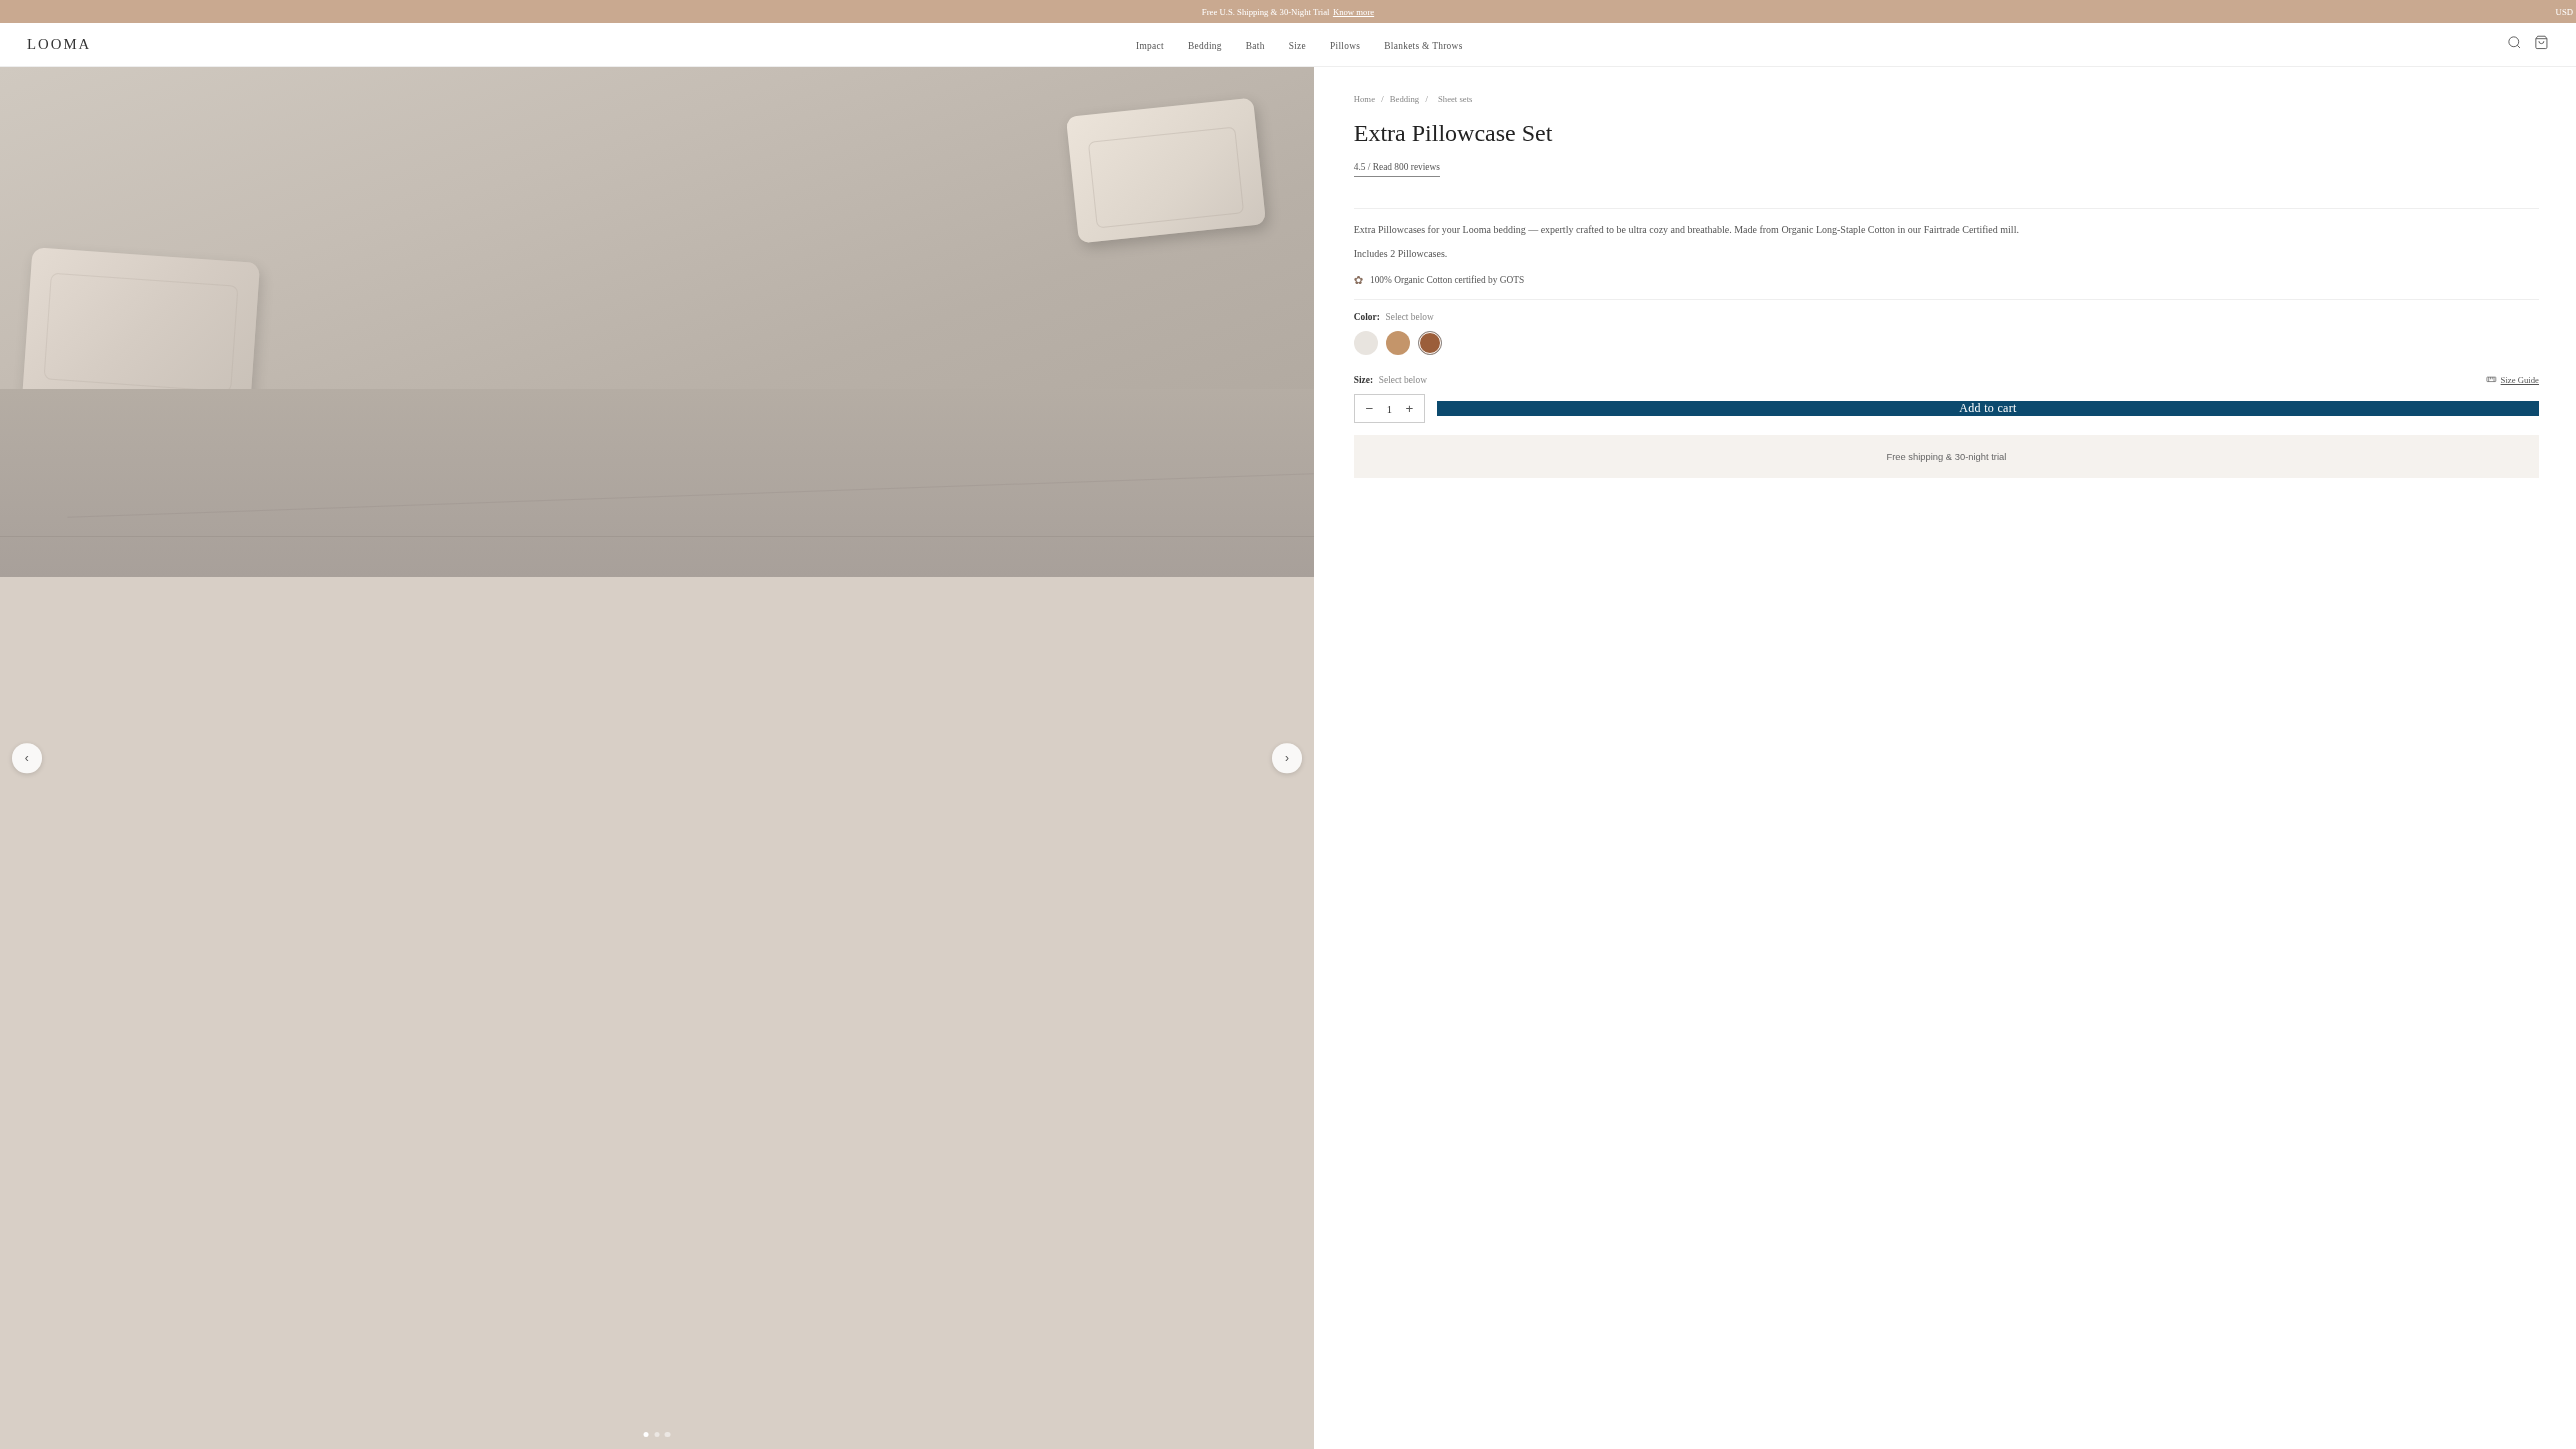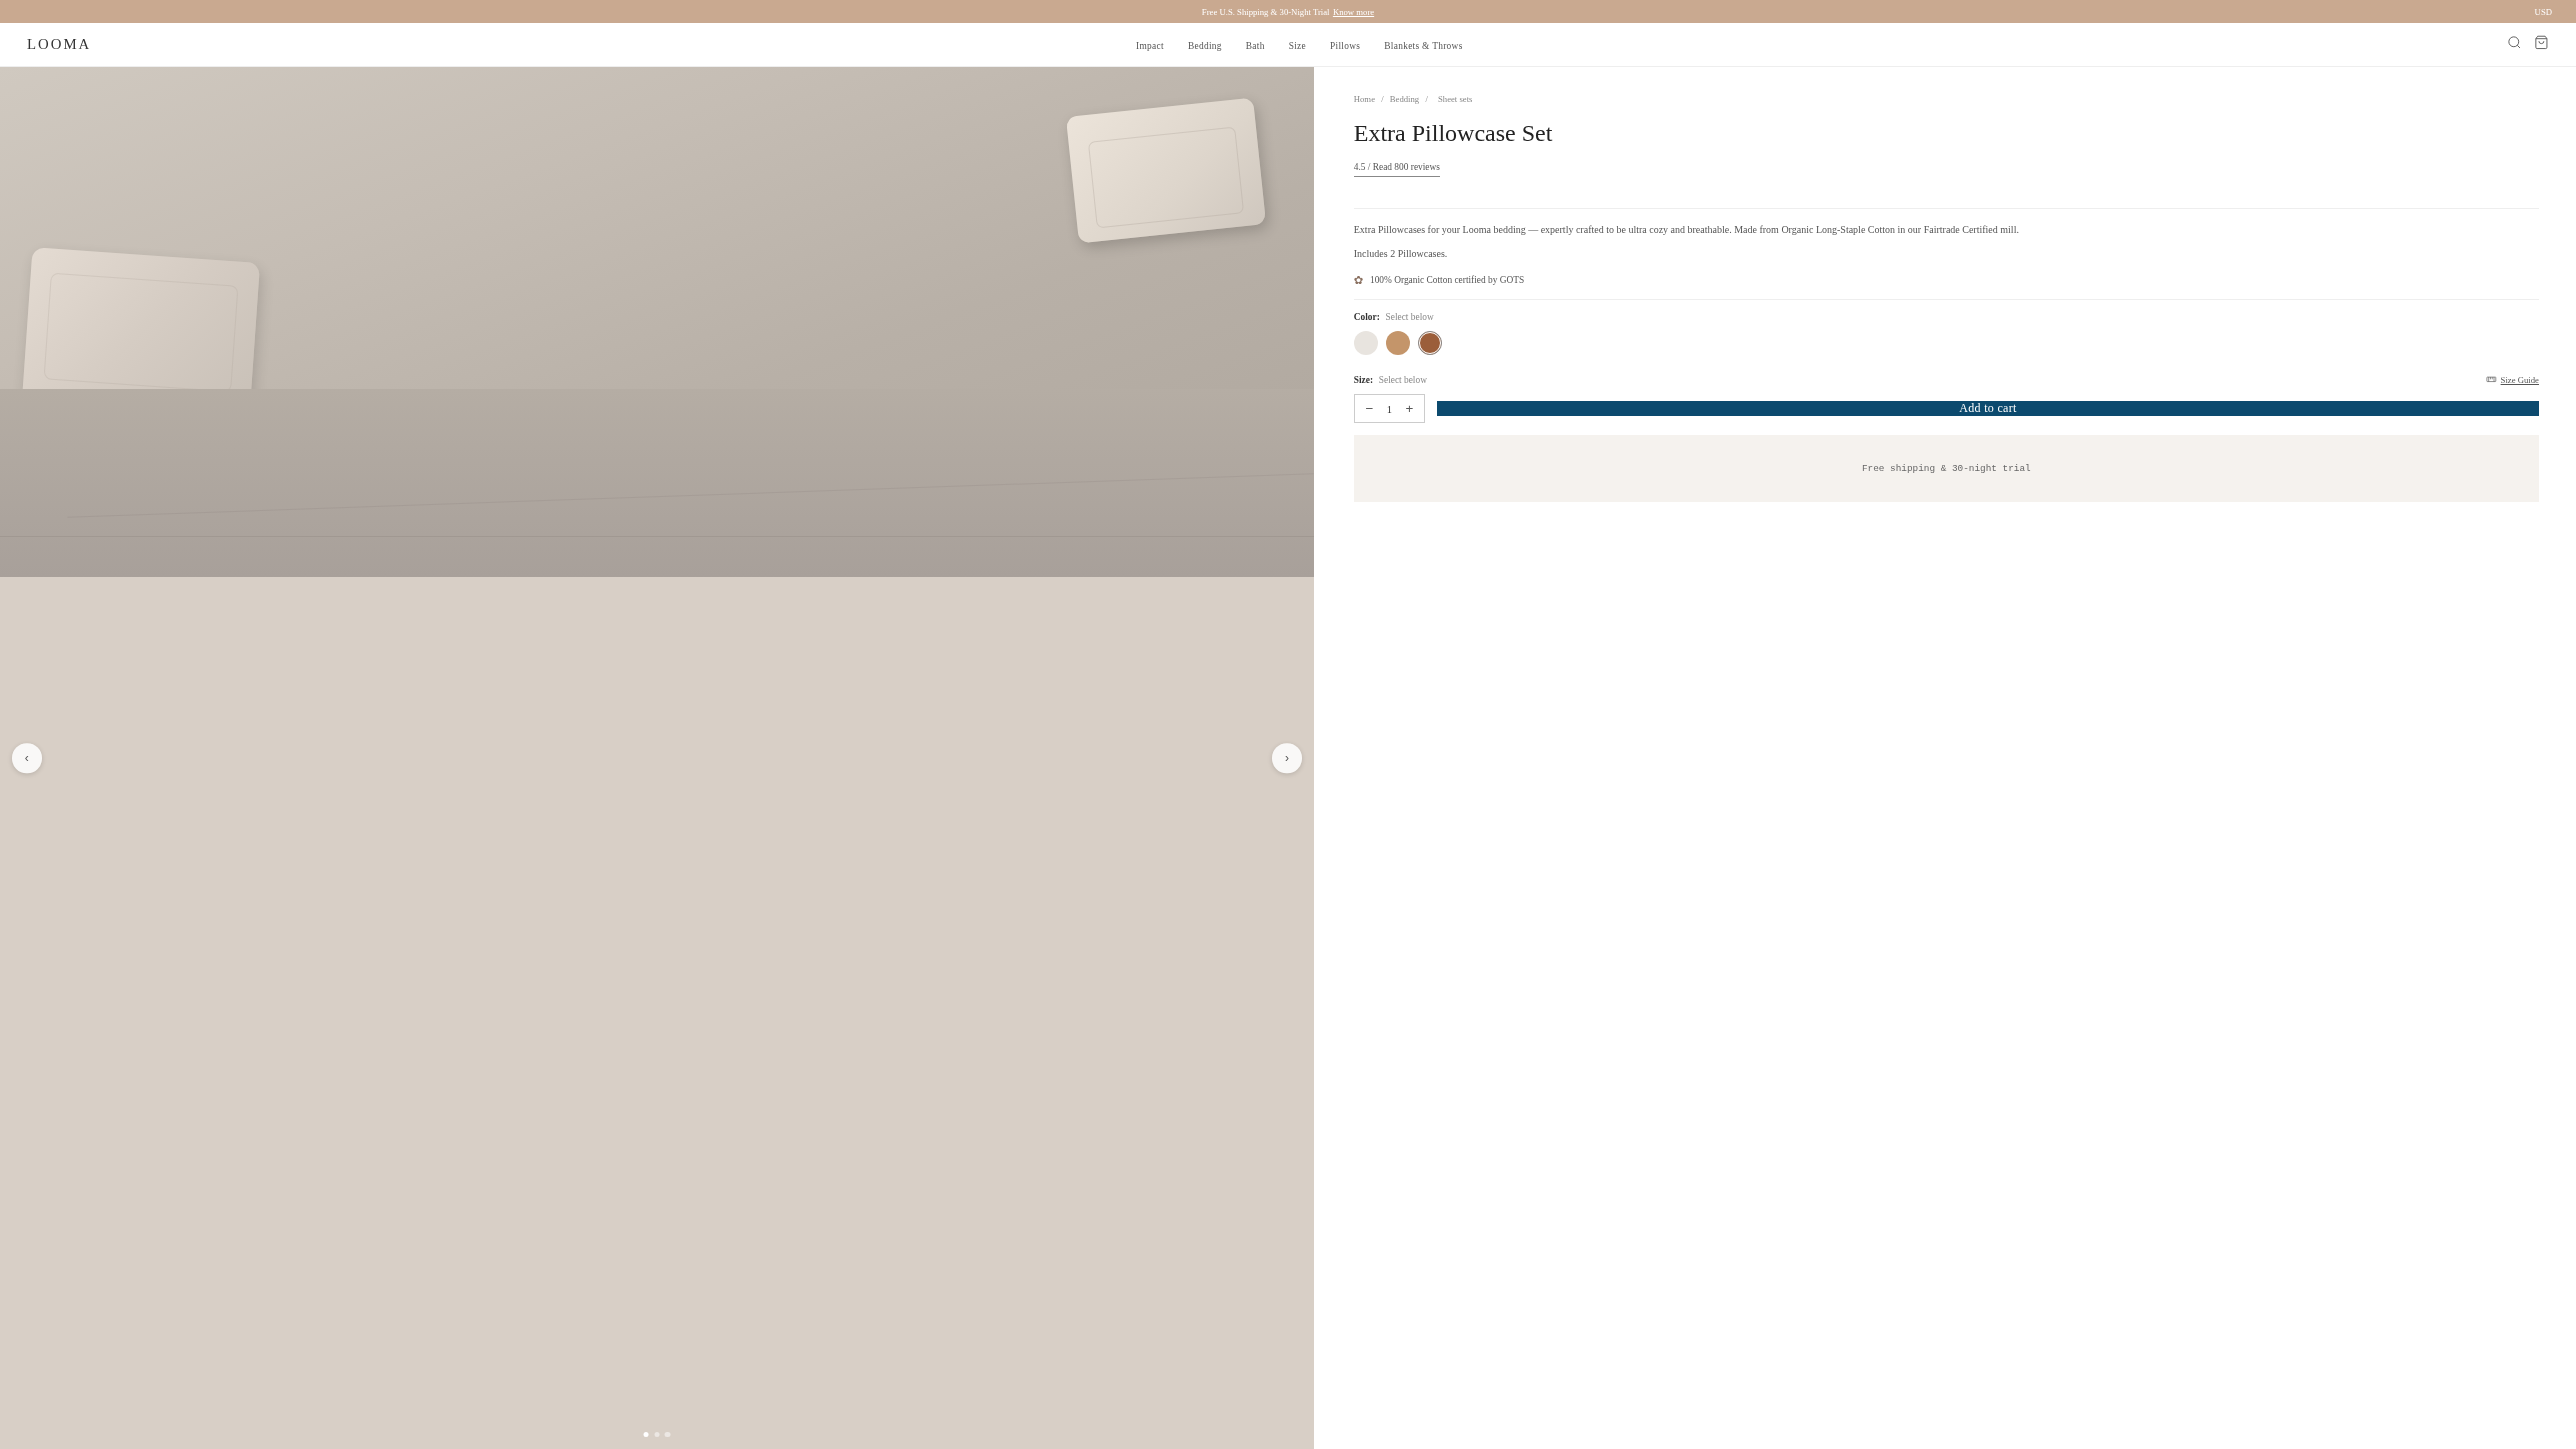--- a/index.html
+++ b/index.html
@@ -17,21 +17,21 @@
       justify-content: center;
       position: relative;
     }
     .announcement-bar a {
       color: #fff;
       text-decoration: underline;
       margin-left: 3.4px;
     }
     .announcement-bar .currency {
       position: absolute;
-      right: 24px;
+      right: 3px;
       font-size: 8.7px;
     }
 
     
     .header {
       display: flex;
       align-items: center;
       justify-content: space-between;
       padding: 12px 27px;
       border-bottom: 0.7px solid #eee;
@@ -280,24 +280,24 @@
       padding: 0 20px;
       font-size: 12px;
       cursor: pointer;
       font-family: 'Georgia', serif;
       letter-spacing: 0.3px;
     }
 
     .free-shipping-bar {
       background: #f5f2ee;
       text-align: center;
-      padding: 28px;
+      padding: 16px;
       font-size: 9.4px;
       color: #666;
-      font-family: Liberation Mono, monospace;
+      font-family: Liberation Sans, sans-serif;
     }
   </style>
 </head>
 <body>
 
 <div class="announcement-bar">
   <span>Free U.S. Shipping &amp; 30-Night Trial</span>
   <a href="#">Know more</a>
   <span class="currency">USD</span>
 </div>

